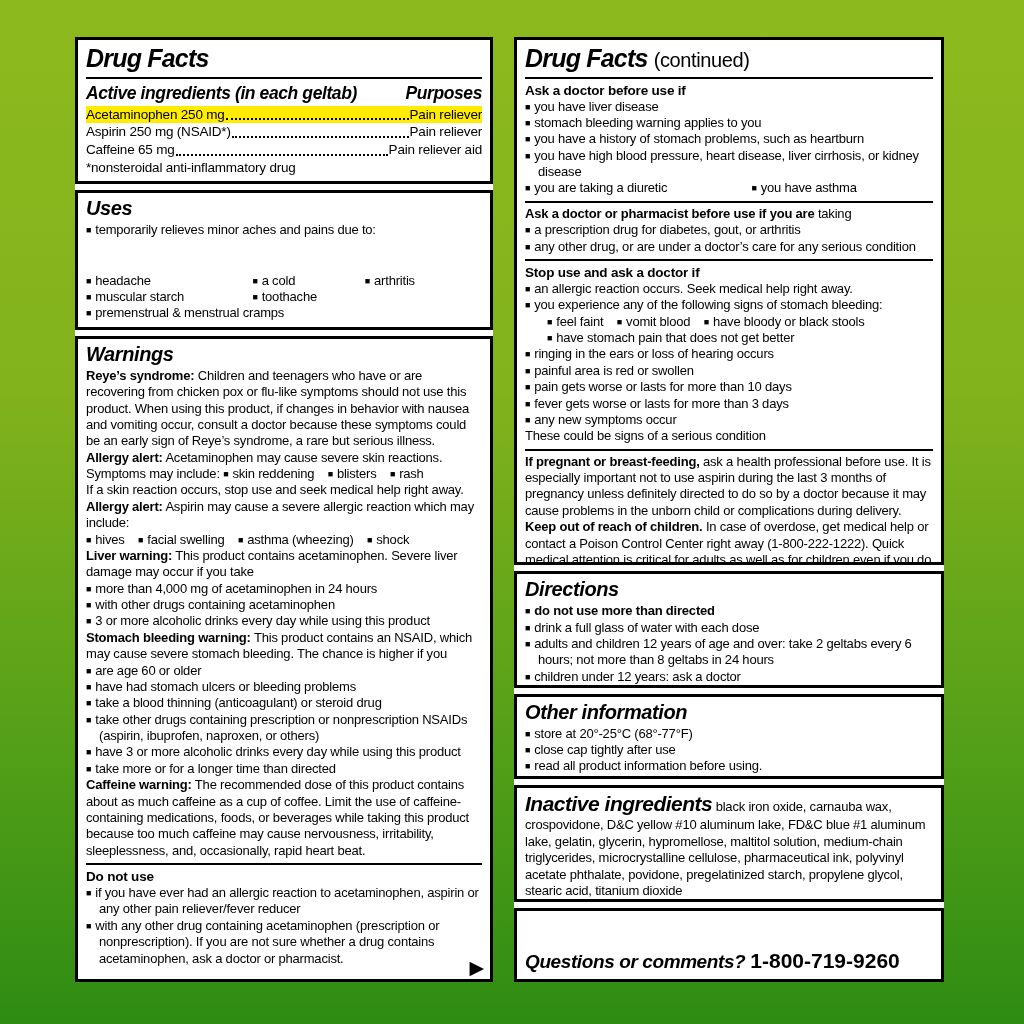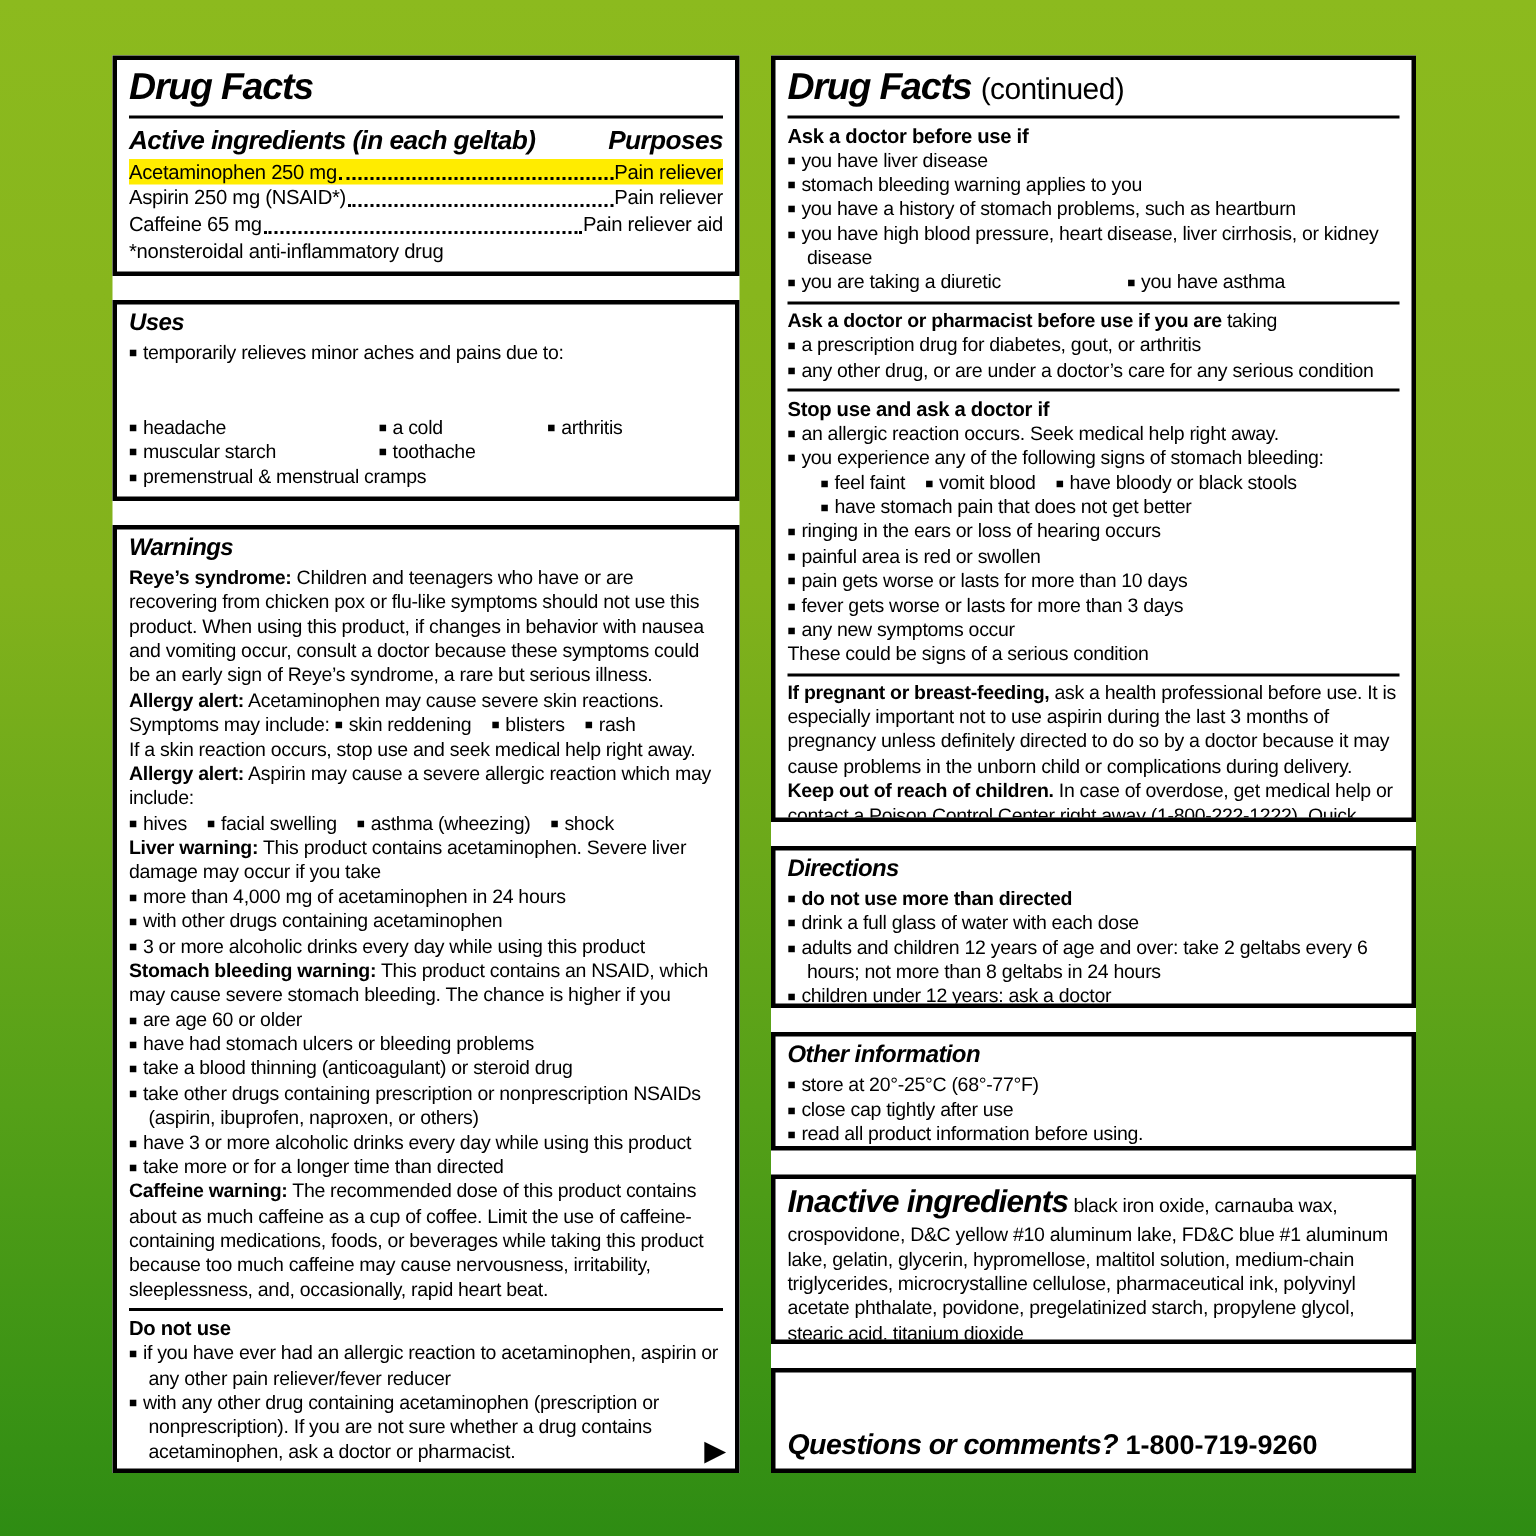--- a/index.html
+++ b/index.html
@@ -4,36 +4,36 @@
 <style>
   html,body { margin:0; padding:0; }
   body {
     width:1024px; height:1024px; overflow:hidden;
     background: linear-gradient(180deg, #8cba1e 0%, #82b21c 38%, #55a018 72%, #2e8c13 100%);
     font-family:"Liberation Sans","DejaVu Sans",sans-serif;
     color:#000;
   }
   .col {
     position:absolute; top:37px; height:945px;
-    display:flex; flex-direction:column; row-gap:16px;
+    display:flex; flex-direction:column; row-gap:6px;
     background:#fff; box-sizing:border-box;
   }
   .col-left  { left:75px;  width:418px; }
   .col-right { left:514px; width:430px; }
   .box {
     border:3px solid #000; background:#fff;
     padding:3px 8px 5px; box-sizing:border-box; overflow:hidden;
     font-size:13px; line-height:1.26; letter-spacing:-0.2px;
   }
   .grow { flex:1 1 auto; min-height:0; }
   .h1 { font-size:25px; font-weight:bold; font-style:italic; letter-spacing:-0.8px; margin:0; }
   .h1 .suffix { font-style:normal; font-weight:normal; font-size:20px; letter-spacing:-0.4px; }
   .rule { border-top:2px solid #000; margin:2px 0 3px; }
   .thinrule { border-top:2px solid #000; margin:4px 0 3px; }
-  .h2 { font-size:16px; font-weight:bold; font-style:italic; letter-spacing:-0.4px; margin:0 0 1px; }
+  .h2 { font-size:20px; font-weight:bold; font-style:italic; letter-spacing:-0.4px; margin:0 0 1px; }
   .subhead { font-weight:bold; font-size:13.5px; margin:1px 0 0; }
   .p { margin:0; }
   .lead { font-weight:bold; }
   .b { display:block; padding-left:13px; text-indent:-13px; }
   .b::before { content:"■"; font-size:9px; margin-right:4px; position:relative; top:-1px; }
   .bi { display:inline-block; padding-left:13px; text-indent:-13px; margin-right:10px; }
   .bi::before { content:"■"; font-size:9px; margin-right:4px; position:relative; top:-1px; }
   .bi:last-child { margin-right:0; }
   .row { display:block; }
   .ind { margin-left:22px; }
@@ -45,21 +45,21 @@
                font-weight:bold; font-style:italic; font-size:17.5px; letter-spacing:-0.4px; margin:1px 0 2px; }
   .ai-row { display:flex; align-items:baseline; font-size:13.5px; line-height:1.32; }
   .dots { flex:1 1 auto; border-bottom:2px dotted #000; margin:0 1px; align-self:flex-end; position:relative; top:-3px; }
   .hl { background: var(--highlight, #ffec00); }
   .footnote { font-size:13.5px; }
   .warnbox { position:relative; }
   .arrow { position:absolute; right:6px; bottom:2px; font-size:19px; line-height:1; }
   .inact-title { font-size:21px; font-weight:bold; font-style:italic; letter-spacing:-0.5px; }
   .qrow { display:flex; align-items:baseline; padding:2px 0 3px; }
   .q-title { font-size:19px; font-weight:bold; font-style:italic; letter-spacing:-0.4px; }
-  .q-phone { font-size:18px; font-weight:bold; margin-left:5px; letter-spacing:0;margin-top:32px; }
+  .q-phone { font-size:21px; font-weight:bold; margin-left:5px; letter-spacing:0;margin-top:32px; }
 </style>
 </head>
 <body>
 
 <div class="col col-left">
 
   <section class="box">
     <h1 class="h1">Drug Facts</h1>
     <div class="rule"></div>
     <div class="ai-header">

